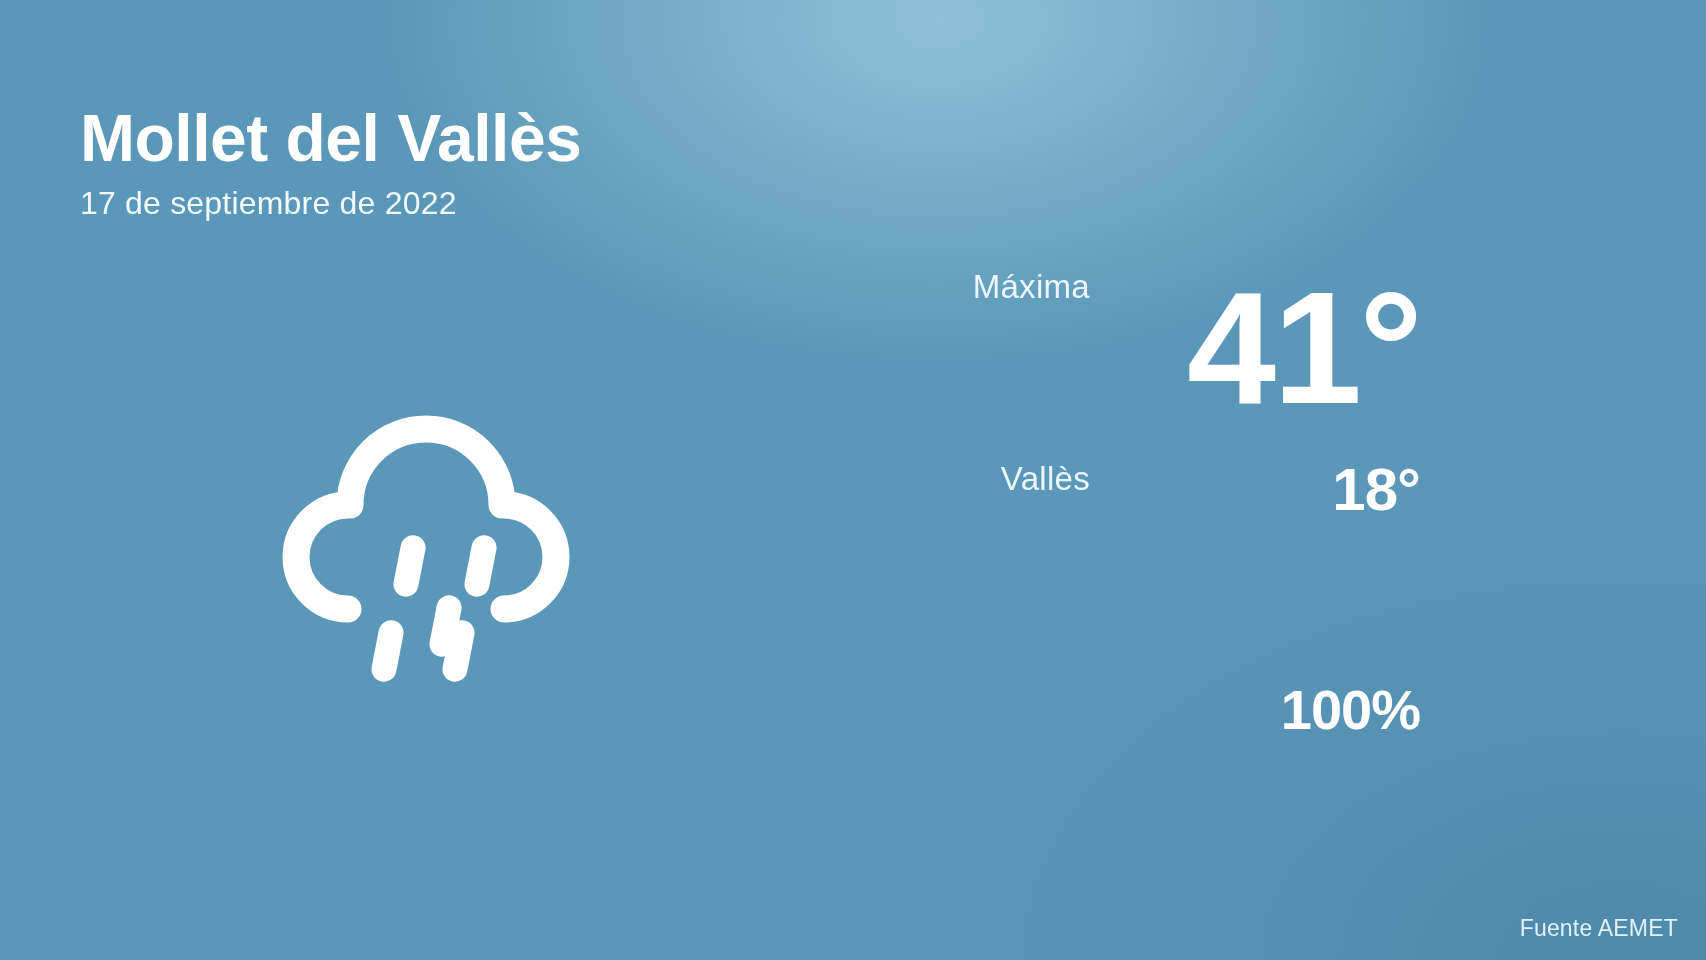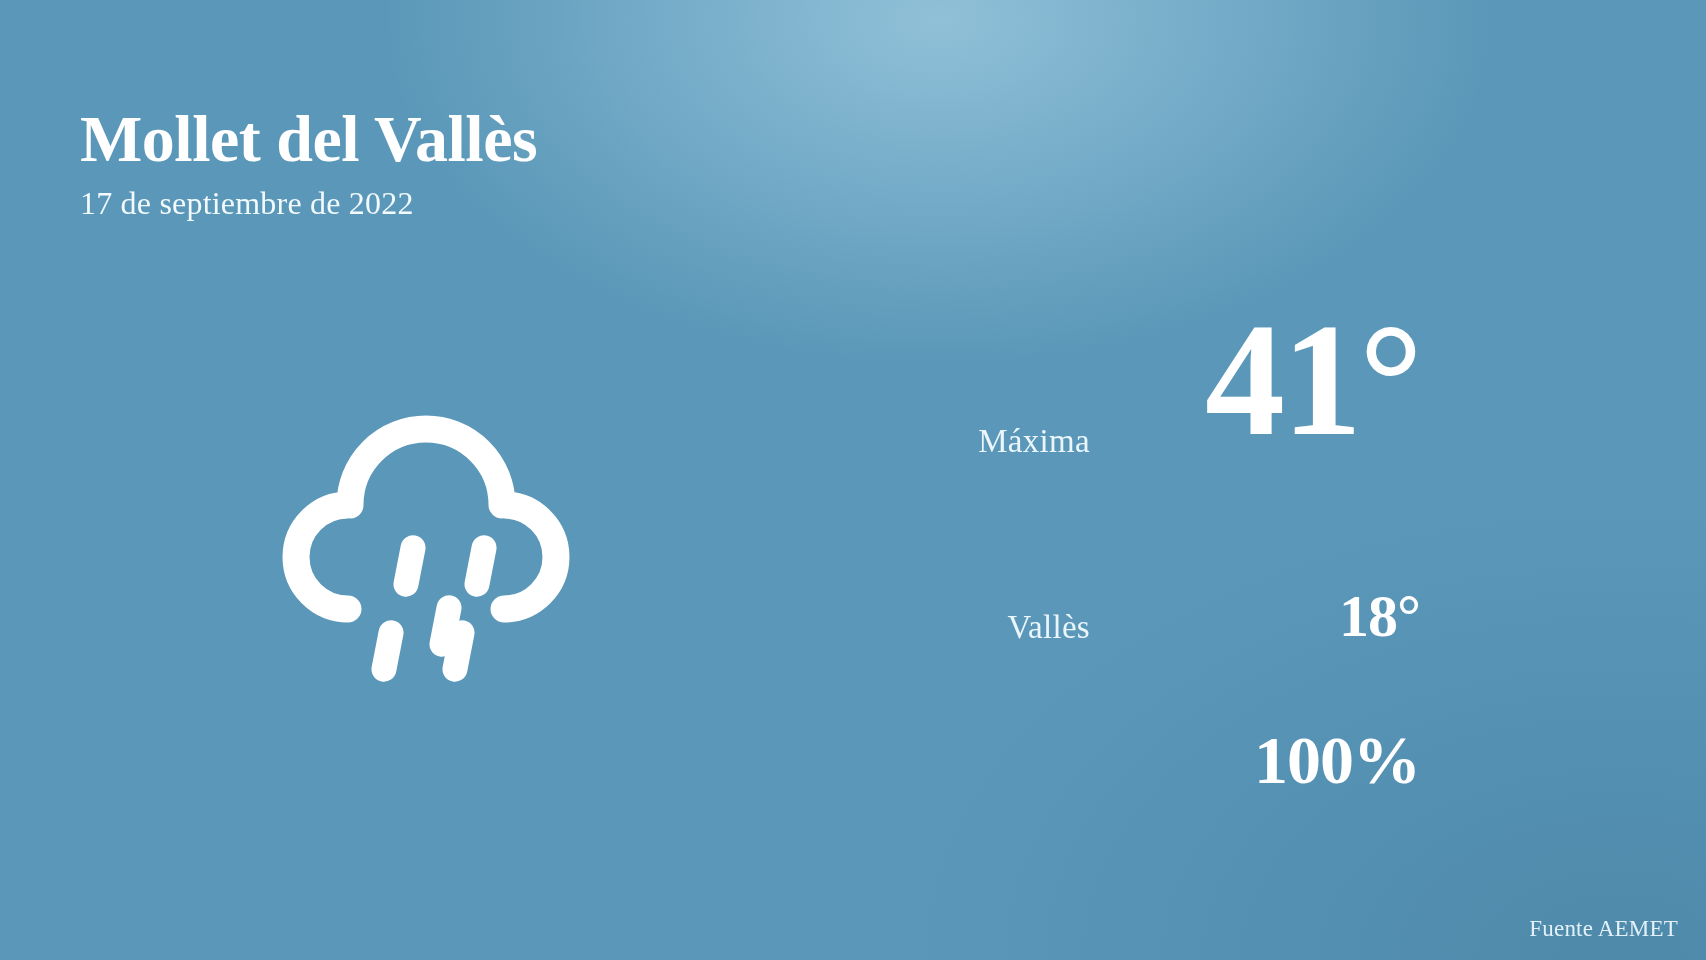--- a/index.html
+++ b/index.html
@@ -5,21 +5,21 @@
   html, body {
     margin: 0;
     padding: 0;
     background: #5b9dc0;
   }
   .widget {
     position: relative;
     width: 1706px;
     height: 960px;
     overflow: hidden;
-    font-family: Liberation Serif, serif;
+    font-family: Liberation Sans, sans-serif;
     background:
       radial-gradient(ellipse 1500px 900px at 48% -12%,
         rgba(168,214,234,0.95) 0%,
         rgba(140,198,224,0.75) 22%,
         rgba(108,173,205,0.40) 45%,
         rgba(86,152,186,0.10) 68%,
         rgba(70,132,166,0.0) 85%),
       linear-gradient(146deg,
         #7ebcd8 0%,
         #६fb1cf 0%,
@@ -73,21 +73,21 @@
 
   
   .readings {
     position: absolute;
     right: 286px;
     top: 268px;
     width: 1060px;
   }
   .reading-row {
     display: flex;
-    align-items: flex-end;
+    align-items: flex-start;
     justify-content: flex-end;
   }
   .reading-row.max-row { height: 192px; }
   .reading-row.min-row { height: 186px; }
   .reading-row.pp-row  { height: 148px; }
 
   .reading-label {
     color: #eaf6fc;
     font-weight: 400;
     font-size: 33px;
@@ -100,21 +100,21 @@
     font-weight: bold;
     white-space: nowrap;
     text-align: right;
     line-height: 1;
     width: 330px;
     padding-left: 78px;
     box-sizing: border-box;
   }
   .max-row .reading-value { font-size: 160px; letter-spacing: -3px; }
   .min-row .reading-value { font-size: 60px; letter-spacing: -1px; }
-  .pp-row  .reading-value { font-size: 68px; letter-spacing: -1px; }
+  .pp-row  .reading-value { font-size: 56px; letter-spacing: -1px; margin-top: 36px; }
 
   
   .source {
     position: absolute;
     right: 28px;
     bottom: 18px;
     font-size: 23px;
     color: #e2f1f9;
     font-weight: 400;
     letter-spacing: 0.2px;

